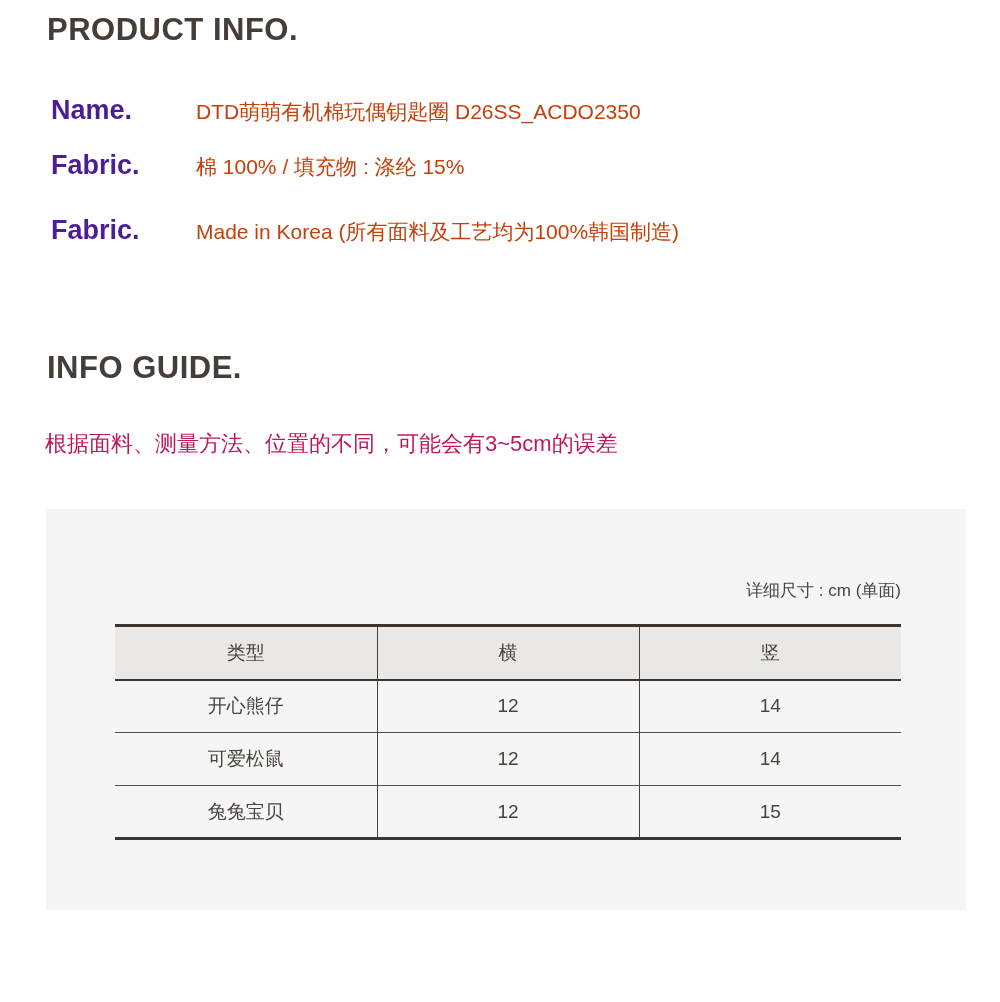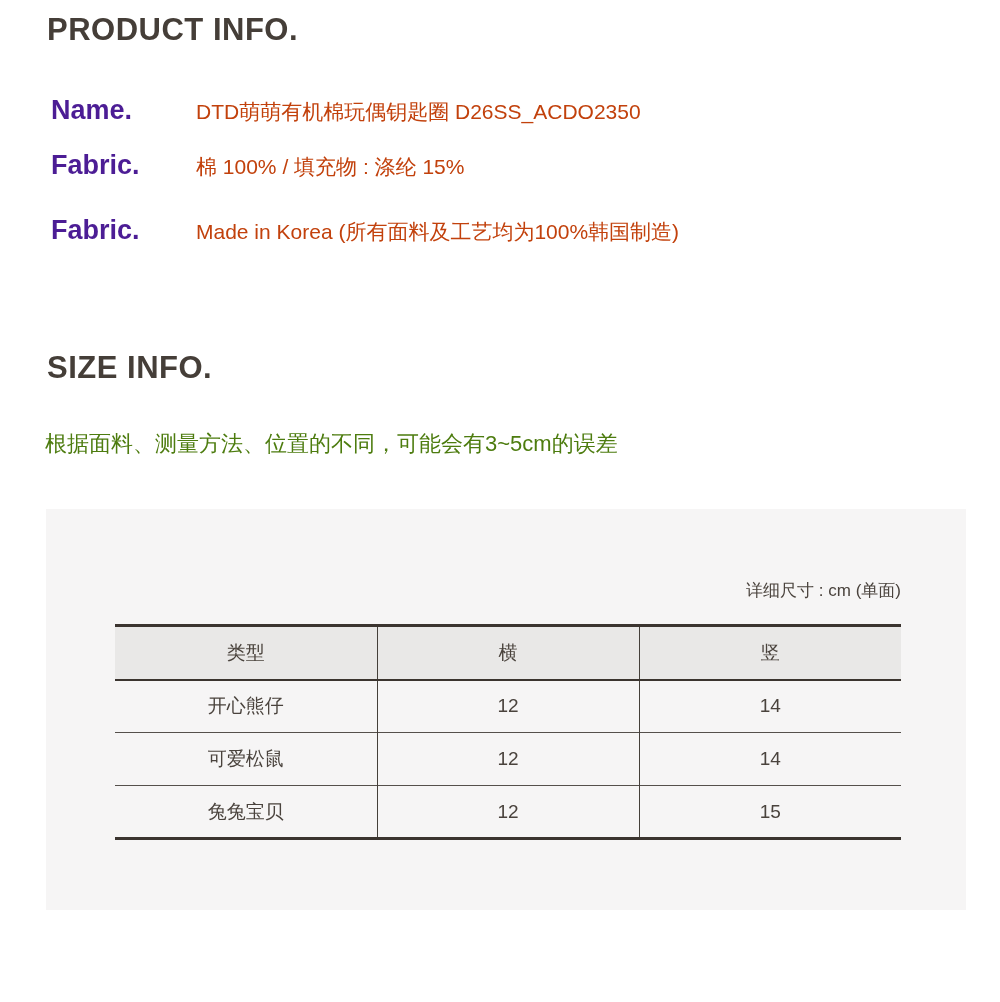--- a/index.html
+++ b/index.html
@@ -46,21 +46,21 @@
     font-weight: 400;
     color: #c2410c;
     white-space: nowrap;
   }
 
   .size-note {
     position: absolute;
     left: 33px;
     top: 417px;
     font-size: 22px;
-    color: #4d7c0f;
+    color: #be185d;
     white-space: nowrap;
   }
 
   .size-box {
     position: absolute;
     left: 38px;
     top: 501px;
     width: 920px;
     height: 401px;
     background: #f6f5f5;
@@ -122,21 +122,21 @@
   <div class="field-row row-1">
     <span class="field-label">Fabric.</span>
     <span class="field-value">棉 100% / 填充物 : 涤纶 15%</span>
   </div>
 
   <div class="field-row row-2">
     <span class="field-label">Fabric.</span>
     <span class="field-value">Made in Korea (所有面料及工艺均为100%韩国制造)</span>
   </div>
 
-  <h1 class="section-heading" id="heading-size-guide">SIZE INFO.</h1>
+  <h1 class="section-heading" id="heading-size-guide">INFO GUIDE.</h1>
 
   <p class="size-note">根据面料、测量方法、位置的不同，可能会有3~5cm的误差</p>
 
   <div class="size-box">
 
     <div class="unit-label">详细尺寸 : cm (单面)</div>
 
     <div class="size-table-wrap">
       <table class="size-table">
         <thead>

